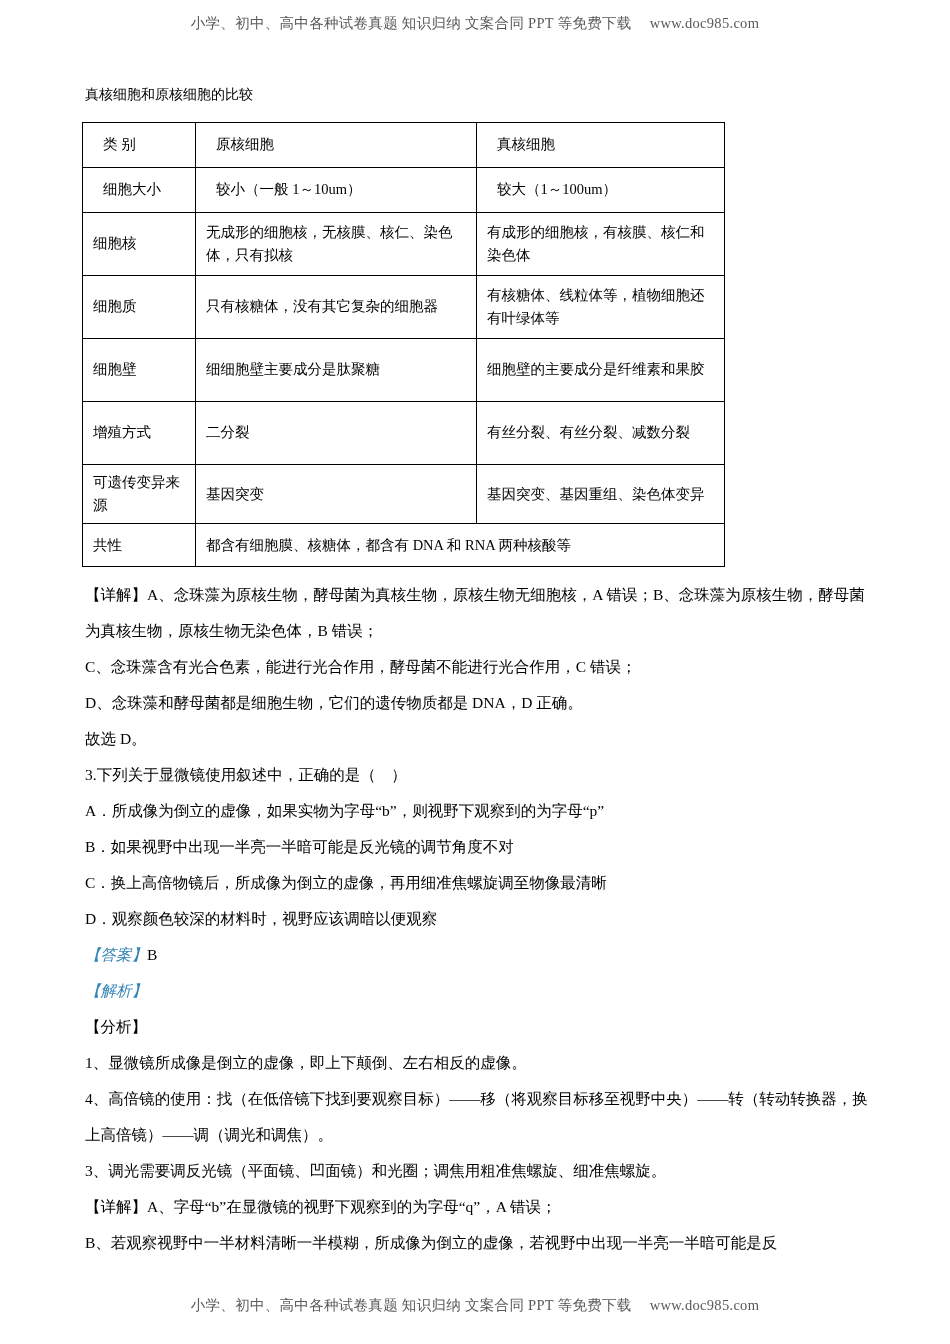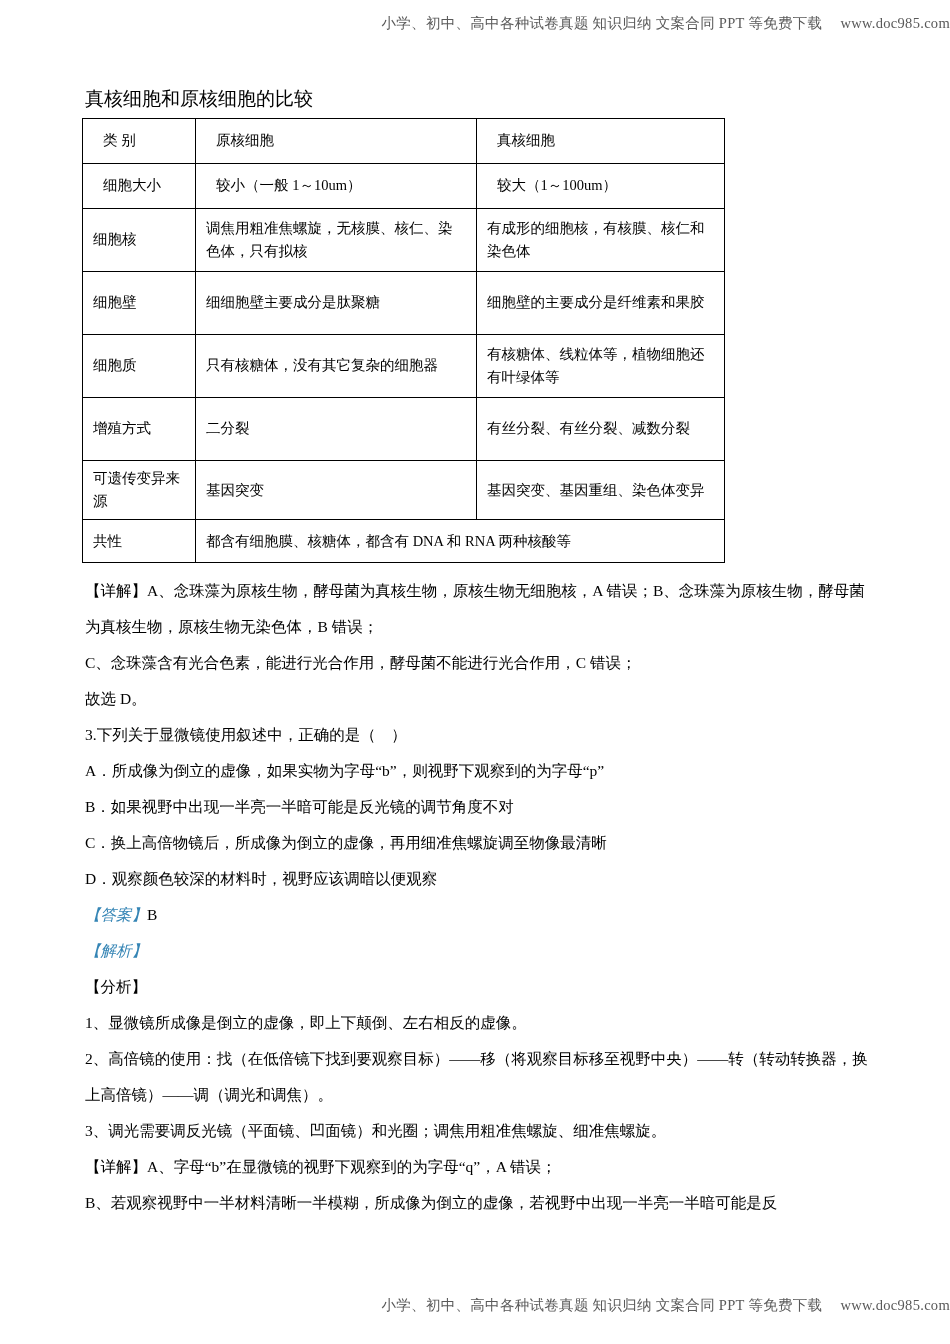--- a/index.html
+++ b/index.html
@@ -12,39 +12,39 @@
     height: 1344px;
     position: relative;
     overflow: hidden;
     font-family: "Liberation Serif", "DejaVu Serif", serif;
     color: #000000;
   }
   .page-header, .page-footer {
     position: absolute;
     left: 0;
     width: 100%;
-    text-align: right;
+    text-align: center;
     font-size: 14.5px;
     color: #595959;
     letter-spacing: 0.3px;
   }
   .page-header { top: 14px; }
   .page-footer { top: 1296px; }
   .page-header .site-url, .page-footer .site-url {
     margin-left: 18px;
   }
   .content {
     position: absolute;
     top: 86px;
     left: 85px;
     width: 790px;
   }
   .table-title {
-    font-size: 19px;
-    margin: 0 0 6px 0;
+    font-size: 14px;
+    margin: 0 0 18px 0;
   }
   table.compare-table {
     border-collapse: collapse;
     width: 642px;
     table-layout: fixed;
     margin-left: -3px;
   }
   table.compare-table td {
     border: 1px solid #000000;
     font-size: 14.5px;
@@ -97,32 +97,32 @@
       <td>原核细胞</td>
       <td>真核细胞</td>
     </tr>
     <tr class="h44">
       <td>细胞大小</td>
       <td>较小（一般 1～10um）</td>
       <td>较大（1～100um）</td>
     </tr>
     <tr class="h62">
       <td>细胞核</td>
-      <td>调焦用粗准焦螺旋，无核膜、核仁、染色体，只有拟核</td>
+      <td>无成形的细胞核，无核膜、核仁、染色体，只有拟核</td>
       <td>有成形的细胞核，有核膜、核仁和染色体</td>
+    </tr>
+    <tr class="h62">
+      <td>细胞质</td>
+      <td>只有核糖体，没有其它复杂的细胞器</td>
+      <td>有核糖体、线粒体等，植物细胞还有叶绿体等</td>
     </tr>
     <tr class="h62">
       <td>细胞壁</td>
       <td>细细胞壁主要成分是肽聚糖</td>
       <td>细胞壁的主要成分是纤维素和果胶</td>
-    </tr>
-    <tr class="h62">
-      <td>细胞质</td>
-      <td>只有核糖体，没有其它复杂的细胞器</td>
-      <td>有核糖体、线粒体等，植物细胞还有叶绿体等</td>
     </tr>
     <tr class="h62">
       <td>增殖方式</td>
       <td>二分裂</td>
       <td>有丝分裂、有丝分裂、减数分裂</td>
     </tr>
     <tr class="h58">
       <td>可遗传变异来源</td>
       <td>基因突变</td>
       <td>基因突变、基因重组、染色体变异</td>
@@ -130,31 +130,32 @@
     <tr class="h42">
       <td>共性</td>
       <td colspan="2">都含有细胞膜、核糖体，都含有 DNA 和 RNA 两种核酸等</td>
     </tr>
   </tbody>
     </table>
 
   <div class="paragraphs">
     <p class="para">【详解】A、念珠藻为原核生物，酵母菌为真核生物，原核生物无细胞核，A 错误；B、念珠藻为原核生物，酵母菌为真核生物，原核生物无染色体，B 错误；</p>
     <p class="para">C、念珠藻含有光合色素，能进行光合作用，酵母菌不能进行光合作用，C 错误；</p>
+    <p class="para">D、念珠藻和酵母菌都是细胞生物，它们的遗传物质都是 DNA，D 正确。</p>
     <p class="para">故选 D。</p>
     <p class="para">3.下列关于显微镜使用叙述中，正确的是（　）</p>
     <p class="para">A．所成像为倒立的虚像，如果实物为字母“b”，则视野下观察到的为字母“p”</p>
     <p class="para">B．如果视野中出现一半亮一半暗可能是反光镜的调节角度不对</p>
     <p class="para">C．换上高倍物镜后，所成像为倒立的虚像，再用细准焦螺旋调至物像最清晰</p>
     <p class="para">D．观察颜色较深的材料时，视野应该调暗以便观察</p>
     <p class="para"><span class="blue">【答案】</span><span>B</span></p>
     <p class="para"><span class="blue">【解析】</span></p>
     <p class="para">【分析】</p>
     <p class="para">1、显微镜所成像是倒立的虚像，即上下颠倒、左右相反的虚像。</p>
-    <p class="para">2、高倍镜的使用：找（在低倍镜下找到要观察目标）——移（将观察目标移至视野中央）——转（转动转换器，换上高倍镜）——调（调光和调焦）。</p>
+    <p class="para">4、高倍镜的使用：找（在低倍镜下找到要观察目标）——移（将观察目标移至视野中央）——转（转动转换器，换上高倍镜）——调（调光和调焦）。</p>
     <p class="para">3、调光需要调反光镜（平面镜、凹面镜）和光圈；调焦用粗准焦螺旋、细准焦螺旋。</p>
     <p class="para">【详解】A、字母“b”在显微镜的视野下观察到的为字母“q”，A 错误；</p>
     <p class="para">B、若观察视野中一半材料清晰一半模糊，所成像为倒立的虚像，若视野中出现一半亮一半暗可能是反</p>
   </div>
 
 </div>
 
 <div class="page-footer">
   <span>小学、初中、高中各种试卷真题 知识归纳 文案合同 PPT 等免费下载</span><span class="site-url">www.doc985.com</span>
 </div>

